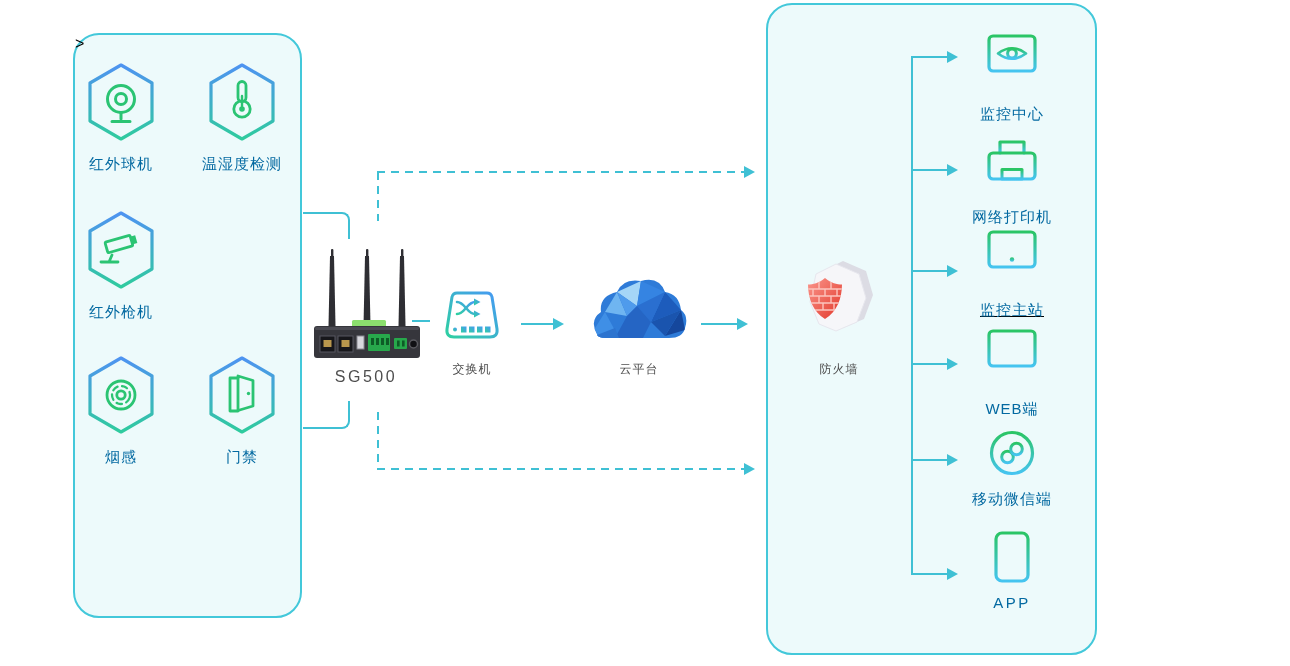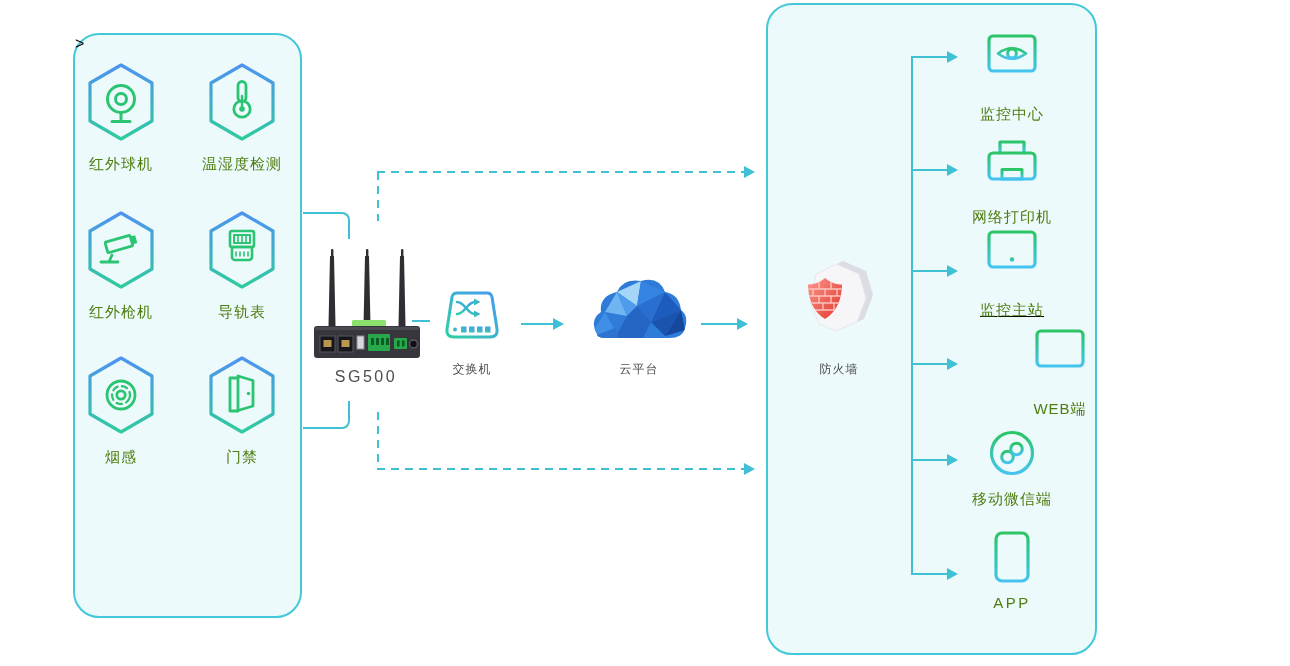--- a/index.html
+++ b/index.html
@@ -13,21 +13,21 @@
   }
   .panel {
     position: absolute;
     border: 2px solid #43c8da;
     background: #edfafb;
     border-radius: 26px;
   }
   .hex-item { position: absolute; width: 110px; text-align: center; }
   .r-item   { position: absolute; width: 120px; text-align: center; }
   .dev-label {
-    margin-top: 10px; font-size: 15px; color: #4d7c0f;
+    margin-top: 10px; font-size: 15px; color: #0369a1;
     letter-spacing: 1px; text-align: center; line-height: 17px;
   }
   .mid-label {
     position: absolute; width: 110px; text-align: center;
     font-size: 12px; color: #4e4e4e; letter-spacing: 1px;
   }
   .wide-space { letter-spacing: 2.5px; font-size: 16px; }
   .line-h { position: absolute; height: 2px; background: #3fc0d4; }
   .line-v { position: absolute; width: 2px; background: #3fc0d4; }
   .dash-h { position: absolute; height: 2px;
@@ -102,33 +102,20 @@
         <g transform="rotate(-16 55 33)">
           <rect x="40" y="27" width="26" height="11" rx="1.5"></rect>
           <rect x="66.5" y="28.5" width="4.5" height="8" fill="#2bc473" stroke="none"></rect>
         </g>
         <path d="M46,44 l-3,7 M35,51 h17"></path>
       </g>
     </svg>
     <div class="dev-label">红外枪机</div>
   </div>
 
-  <div class="hex-item" style="left:187px;top:211px;">
-    <svg width="110" height="78" viewBox="0 0 110 78">
-      <polygon points="55,2 86,20 86,58 55,76 24,58 24,20" fill="none" stroke="url(#hexGrad)" stroke-width="3.2" stroke-linejoin="round"></polygon>
-      <g stroke="#2bc473" fill="none" stroke-width="2.6" stroke-linecap="round" stroke-linejoin="round">
-        <rect x="43" y="20" width="24" height="16" rx="2"></rect>
-        <rect x="47" y="24" width="16" height="8" stroke-width="2"></rect>
-        <path d="M51,24 v8 M55,24 v8 M59,24 v8" stroke-width="1.6"></path>
-        <path d="M45,36 h20 v10 a3,3 0 0 1 -3,3 h-14 a3,3 0 0 1 -3,-3 z"></path>
-        <path d="M49,41 v4 M53,41 v4 M57,41 v4 M61,41 v4" stroke-width="1.6"></path>
-      </g>
-    </svg>
-    <div class="dev-label">导轨表</div>
-  </div>
 
   <div class="hex-item" style="left:66px;top:356px;">
     <svg width="110" height="78" viewBox="0 0 110 78">
       <polygon points="55,2 86,20 86,58 55,76 24,58 24,20" fill="none" stroke="url(#hexGrad)" stroke-width="3.2" stroke-linejoin="round"></polygon>
       <g stroke="#2bc473" fill="none" stroke-linecap="round">
         <circle cx="55" cy="39" r="14" stroke-width="2.8"></circle>
         <circle cx="55" cy="39" r="9" stroke-width="2.3" stroke-dasharray="5.5 4.5" transform="rotate(20 55 39)"></circle>
         <circle cx="55" cy="39" r="4.2" stroke-width="2.8"></circle>
       </g>
     </svg>
@@ -303,21 +290,21 @@
         <rect x="37" y="3" width="46" height="35" rx="4"></rect>
         <path d="M60,38 v8"></path>
         <path d="M47,48.5 h26" stroke-width="3.6"></path>
         <path d="M60,11 v13" stroke-width="3.4"></path>
         <circle cx="60" cy="30.5" r="2.2" fill="url(#rGrad)" stroke="none"></circle>
       </g>
     </svg>
     <div class="dev-label" style="margin-top:6px;">监控主站</div>
   </div>
 
-  <div class="r-item" style="left:1000px;top:328px;">
+  <div class="r-item" style="left:952px;top:328px;">
     <svg width="120" height="62" viewBox="0 0 120 62">
       <g stroke="url(#rGrad)" fill="none" stroke-width="3.2" stroke-linecap="round" stroke-linejoin="round">
         <rect x="37" y="3" width="46" height="35" rx="4"></rect>
         <path d="M60,38 v8"></path>
         <path d="M47,48.5 h26" stroke-width="3.6"></path>
       </g>
     </svg>
     <div class="dev-label" style="margin-top:6px;">WEB端</div>
   </div>
 

